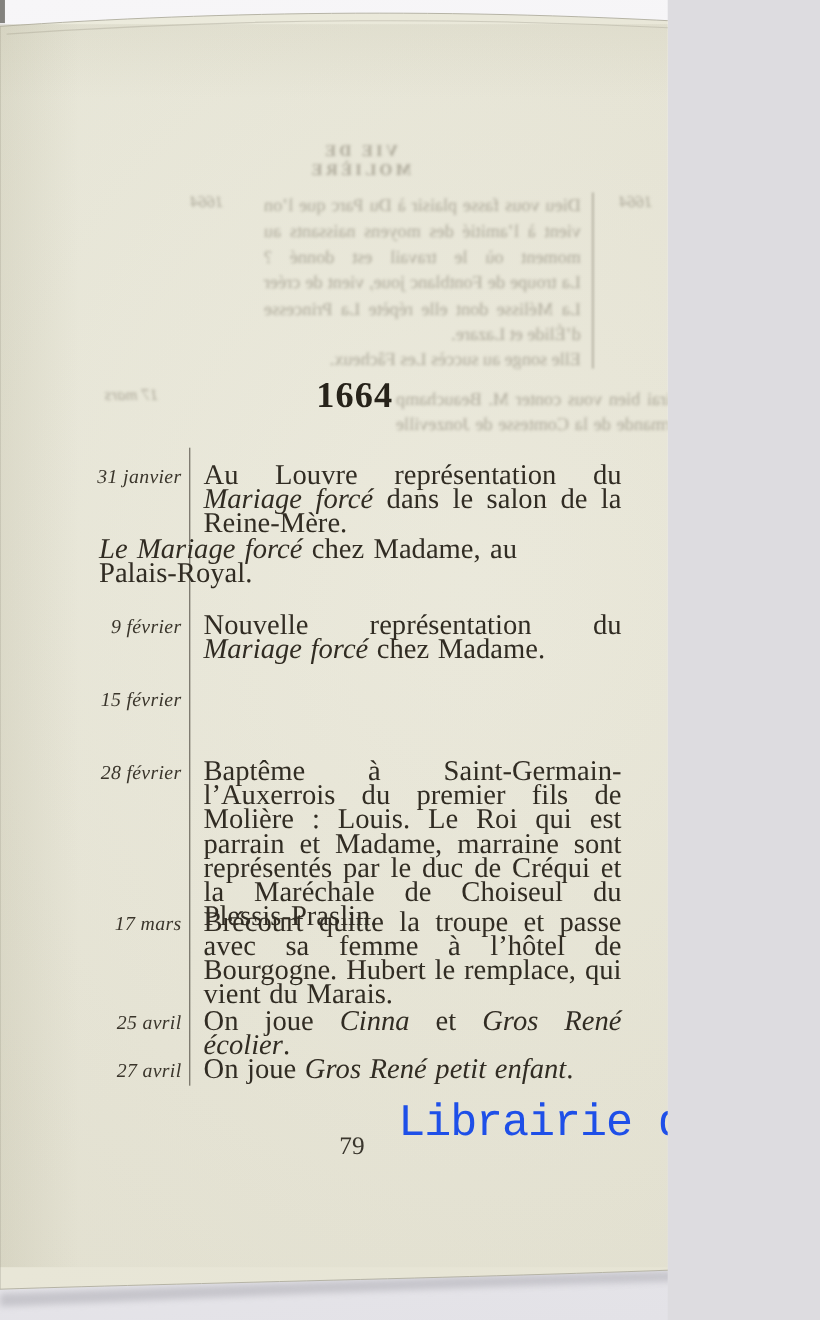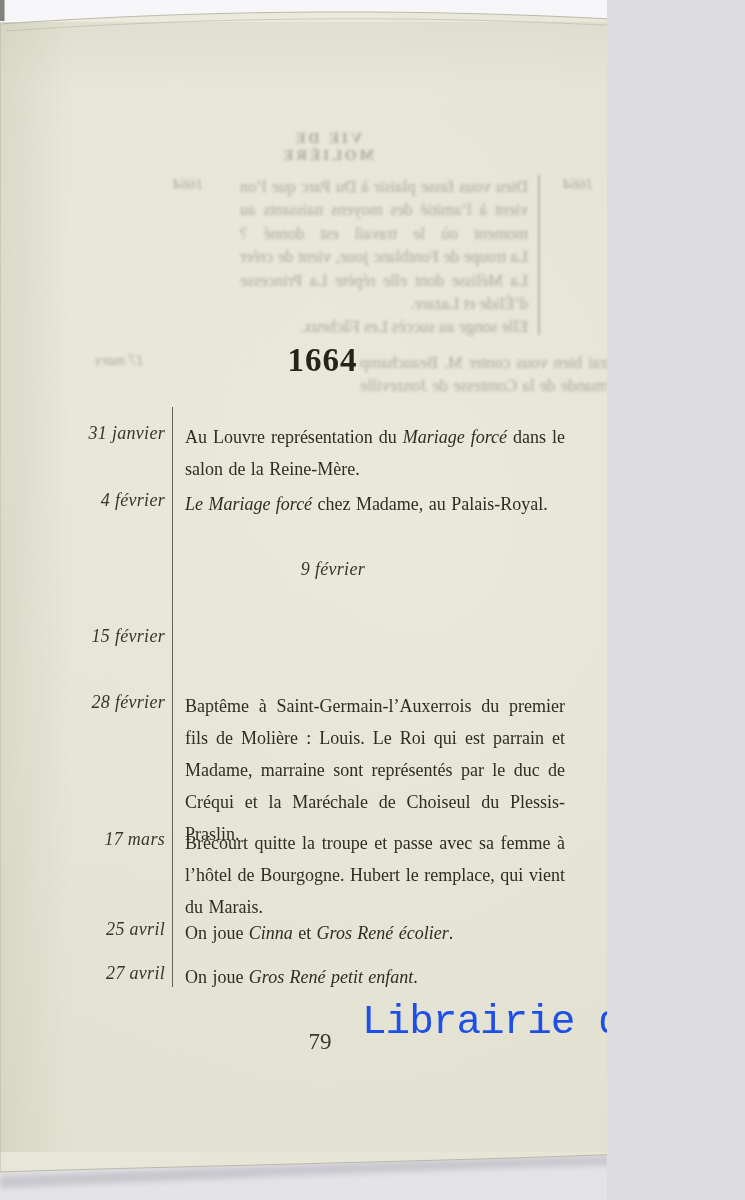--- a/index.html
+++ b/index.html
@@ -27,21 +27,21 @@
   }
   .divider{position:absolute;left:172px;top:407px;width:1.4px;height:580px;
            background:#4d4a41;opacity:.85;}
   .chrono{position:absolute;left:0;top:0;width:745px;height:1200px;}
   .entry{position:absolute;left:70px;width:495px;display:flex;}
   .entry .edate{
     width:95px;flex:0 0 95px;text-align:right;font-style:italic;font-size:18px;
     line-height:24px;color:#3a352b;letter-spacing:0.3px;
   }
   .entry .etext{
-    margin-left:20px;width:380px;flex:0 0 380px;font-size:18px;line-height:32px;
+    margin-left:20px;width:380px;flex:0 0 380px;font-size:26px;line-height:22px;
     color:#312c23;text-align:justify;word-spacing:0.05em;
   }
   .entry .etext em{font-style:italic;}
   .page-number{
     position:absolute;left:285px;top:1029px;width:70px;text-align:center;
     font-size:23px;color:#3a362d;
   }
   .watermark{
     position:absolute;left:362px;top:999px;width:360px;
     font-family:Liberation Mono, monospace;font-size:41px;letter-spacing:-1px;
@@ -109,25 +109,25 @@
   <div class="year-heading">1664</div>
 
   <div class="divider"></div>
 
   <div class="chrono" id="chrono-entries">
       <div class="entry" style="top: 421px;">
         <div class="edate">31 janvier</div>
         <div class="etext"><span>Au Louvre représentation du </span><em>Mariage forcé</em><span> dans le salon de la Reine-Mère.</span></div>
       </div>
       <div class="entry" style="top: 488px;">
-        <div class="edate">4 février</div>
         <div class="etext"><em>Le Mariage forcé</em><span> chez Madame, au Palais-Royal.</span></div>
       </div>
       <div class="entry" style="top: 557px; justify-content: center;">
         <div class="edate">9 février</div>
+        <div class="etext"><span>Nouvelle représentation du </span><em>Mariage forcé</em><span> chez Madame.</span></div>
       </div>
       <div class="entry" style="top: 624px;">
         <div class="edate">15 février</div>
       </div>
       <div class="entry" style="top: 690px;">
         <div class="edate">28 février</div>
         <div class="etext"><span>Baptême à Saint-Germain-l’Auxerrois du premier fils de Molière : Louis. Le Roi qui est parrain et Madame, marraine sont représentés par le duc de Créqui et la Maréchale de Choiseul du Plessis-Praslin.</span></div>
       </div>
       <div class="entry" style="top: 827px;">
         <div class="edate">17 mars</div>

